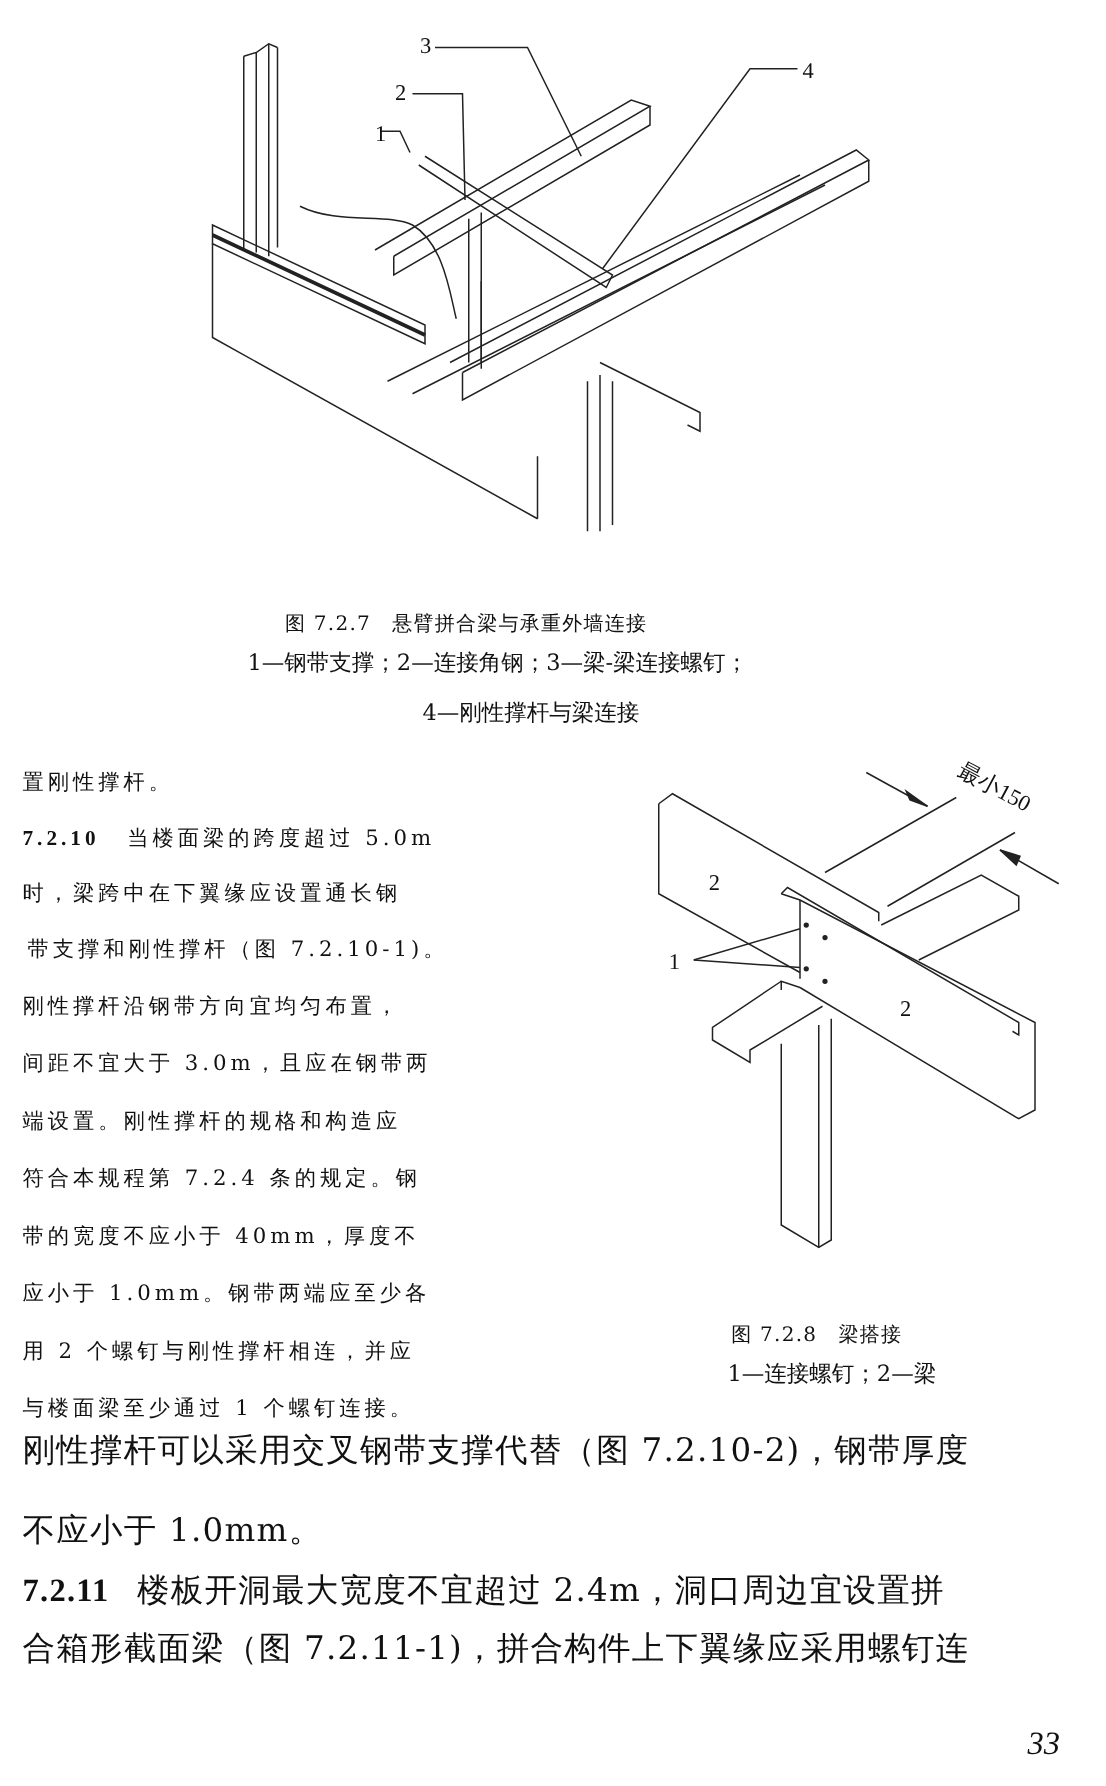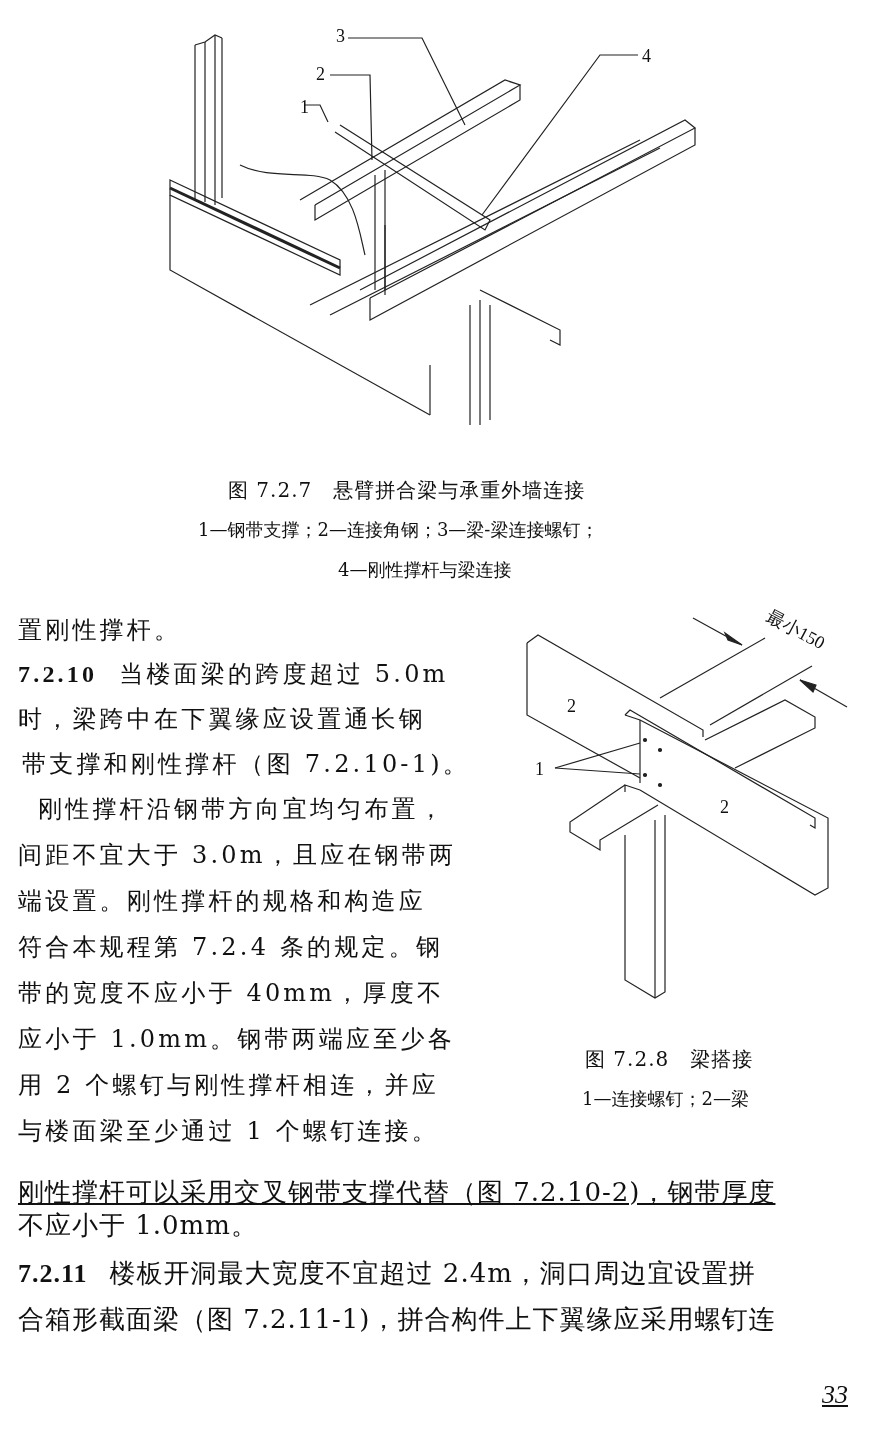--- a/index.html
+++ b/index.html
@@ -1,25 +1,25 @@
 <!DOCTYPE html>
 <html><head>
 <meta charset="utf-8">
 <style>
   html, body { margin: 0; padding: 0; background: #ffffff; }
   body { width: 885px; height: 1429px; position: relative; overflow: hidden; font-family: "DejaVu Serif", "Liberation Serif", serif; color: #111; }
   .abs { position: absolute; }
   .fig1 { left: 160px; top: 20px; width: 580px; height: 430px; }
-  .cap-title { font-size: 20px; letter-spacing: 1px; white-space: nowrap; }
+  .cap-title { font-size: 16px; letter-spacing: 1px; white-space: nowrap; margin-top: 12px; }
   .cap-legend { font-size: 18px; white-space: nowrap; }
-  .body-line { font-size: 24px; letter-spacing: 3.2px; white-space: nowrap; line-height: 1; }
+  .body-line { font-size: 17px; letter-spacing: 3.2px; white-space: nowrap; line-height: 1; }
   .wide-line { font-size: 26px; letter-spacing: 1px; white-space: nowrap; line-height: 1; }
   .bold { font-weight: bold; font-family: "Liberation Serif", "DejaVu Serif", serif; }
   .fig2 { left: 520px; top: 600px; width: 360px; height: 410px; }
-  .pageno { font-style: italic; font-size: 26px; font-family: "Liberation Serif", serif; text-decoration: underline; }
+  .pageno { font-style: italic; font-size: 26px; font-family: "Liberation Serif", serif; }
   svg text { font-family: "Liberation Serif", "DejaVu Serif", serif; }
 </style>
 </head>
 <body>
 
 <div class="abs fig1">
   <svg width="580" height="430" viewBox="0 0 580 430" fill="none" stroke="#222" stroke-width="1.2">
 
     <polyline points="35,25 35,180"></polyline>
       <polyline points="45,22 45,182"></polyline>
@@ -109,29 +109,29 @@
 <div class="abs cap-title" style="left:585px; top:1046px;">图 7.2.8　梁搭接</div>
 <div class="abs cap-legend" style="left:582px; top:1087px;">1—连接螺钉；2—梁</div>
 
 <div class="abs body-line" style="left:18px; top:618px;">置刚性撑杆。</div>
 
 <div class="abs body-line" style="left:18px; top:662px;">
   <span class="bold">7.2.10</span><span style="display:inline-block;width:22px"></span><span>当楼面梁的跨度超过 5.0m</span>
 </div>
 <div class="abs body-line" style="left:18px; top:707px;">时，梁跨中在下翼缘应设置通长钢</div>
 <div class="abs body-line" style="left:22px; top:752px;">带支撑和刚性撑杆（图 7.2.10-1)。</div>
-<div class="abs body-line" style="left:18px; top:797px;margin-left:20px;">刚性撑杆沿钢带方向宜均匀布置，</div>
+<div class="abs body-line" style="left:18px; top:797px;">刚性撑杆沿钢带方向宜均匀布置，</div>
 <div class="abs body-line" style="left:18px; top:843px;">间距不宜大于 3.0m，且应在钢带两</div>
 <div class="abs body-line" style="left:18px; top:889px;">端设置。刚性撑杆的规格和构造应</div>
 <div class="abs body-line" style="left:18px; top:935px;">符合本规程第 7.2.4 条的规定。钢</div>
 <div class="abs body-line" style="left:18px; top:981px;">带的宽度不应小于 40mm，厚度不</div>
 <div class="abs body-line" style="left:18px; top:1027px;">应小于 1.0mm。钢带两端应至少各</div>
 <div class="abs body-line" style="left:18px; top:1073px;">用 2 个螺钉与刚性撑杆相连，并应</div>
 <div class="abs body-line" style="left:18px; top:1119px;">与楼面梁至少通过 1 个螺钉连接。</div>
-<div class="abs wide-line" style="left:18px; top:1179px;text-decoration:underline;">刚性撑杆可以采用交叉钢带支撑代替（图 7.2.10-2)，钢带厚度</div>
+<div class="abs wide-line" style="left:18px; top:1148px;">刚性撑杆可以采用交叉钢带支撑代替（图 7.2.10-2)，钢带厚度</div>
 <div class="abs wide-line" style="left:18px; top:1212px;">不应小于 1.0mm。</div>
 
 <div class="abs wide-line" style="left:18px; top:1260px;">
   <span class="bold">7.2.11</span><span style="display:inline-block;width:22px"></span><span>楼板开洞最大宽度不宜超过 2.4m，洞口周边宜设置拼</span>
 </div>
 <div class="abs wide-line" style="left:18px; top:1306px;">合箱形截面梁（图 7.2.11-1)，拼合构件上下翼缘应采用螺钉连</div>
 
 <div class="abs pageno" style="left:822px; top:1380px;">33</div>
 
 </body></html>

